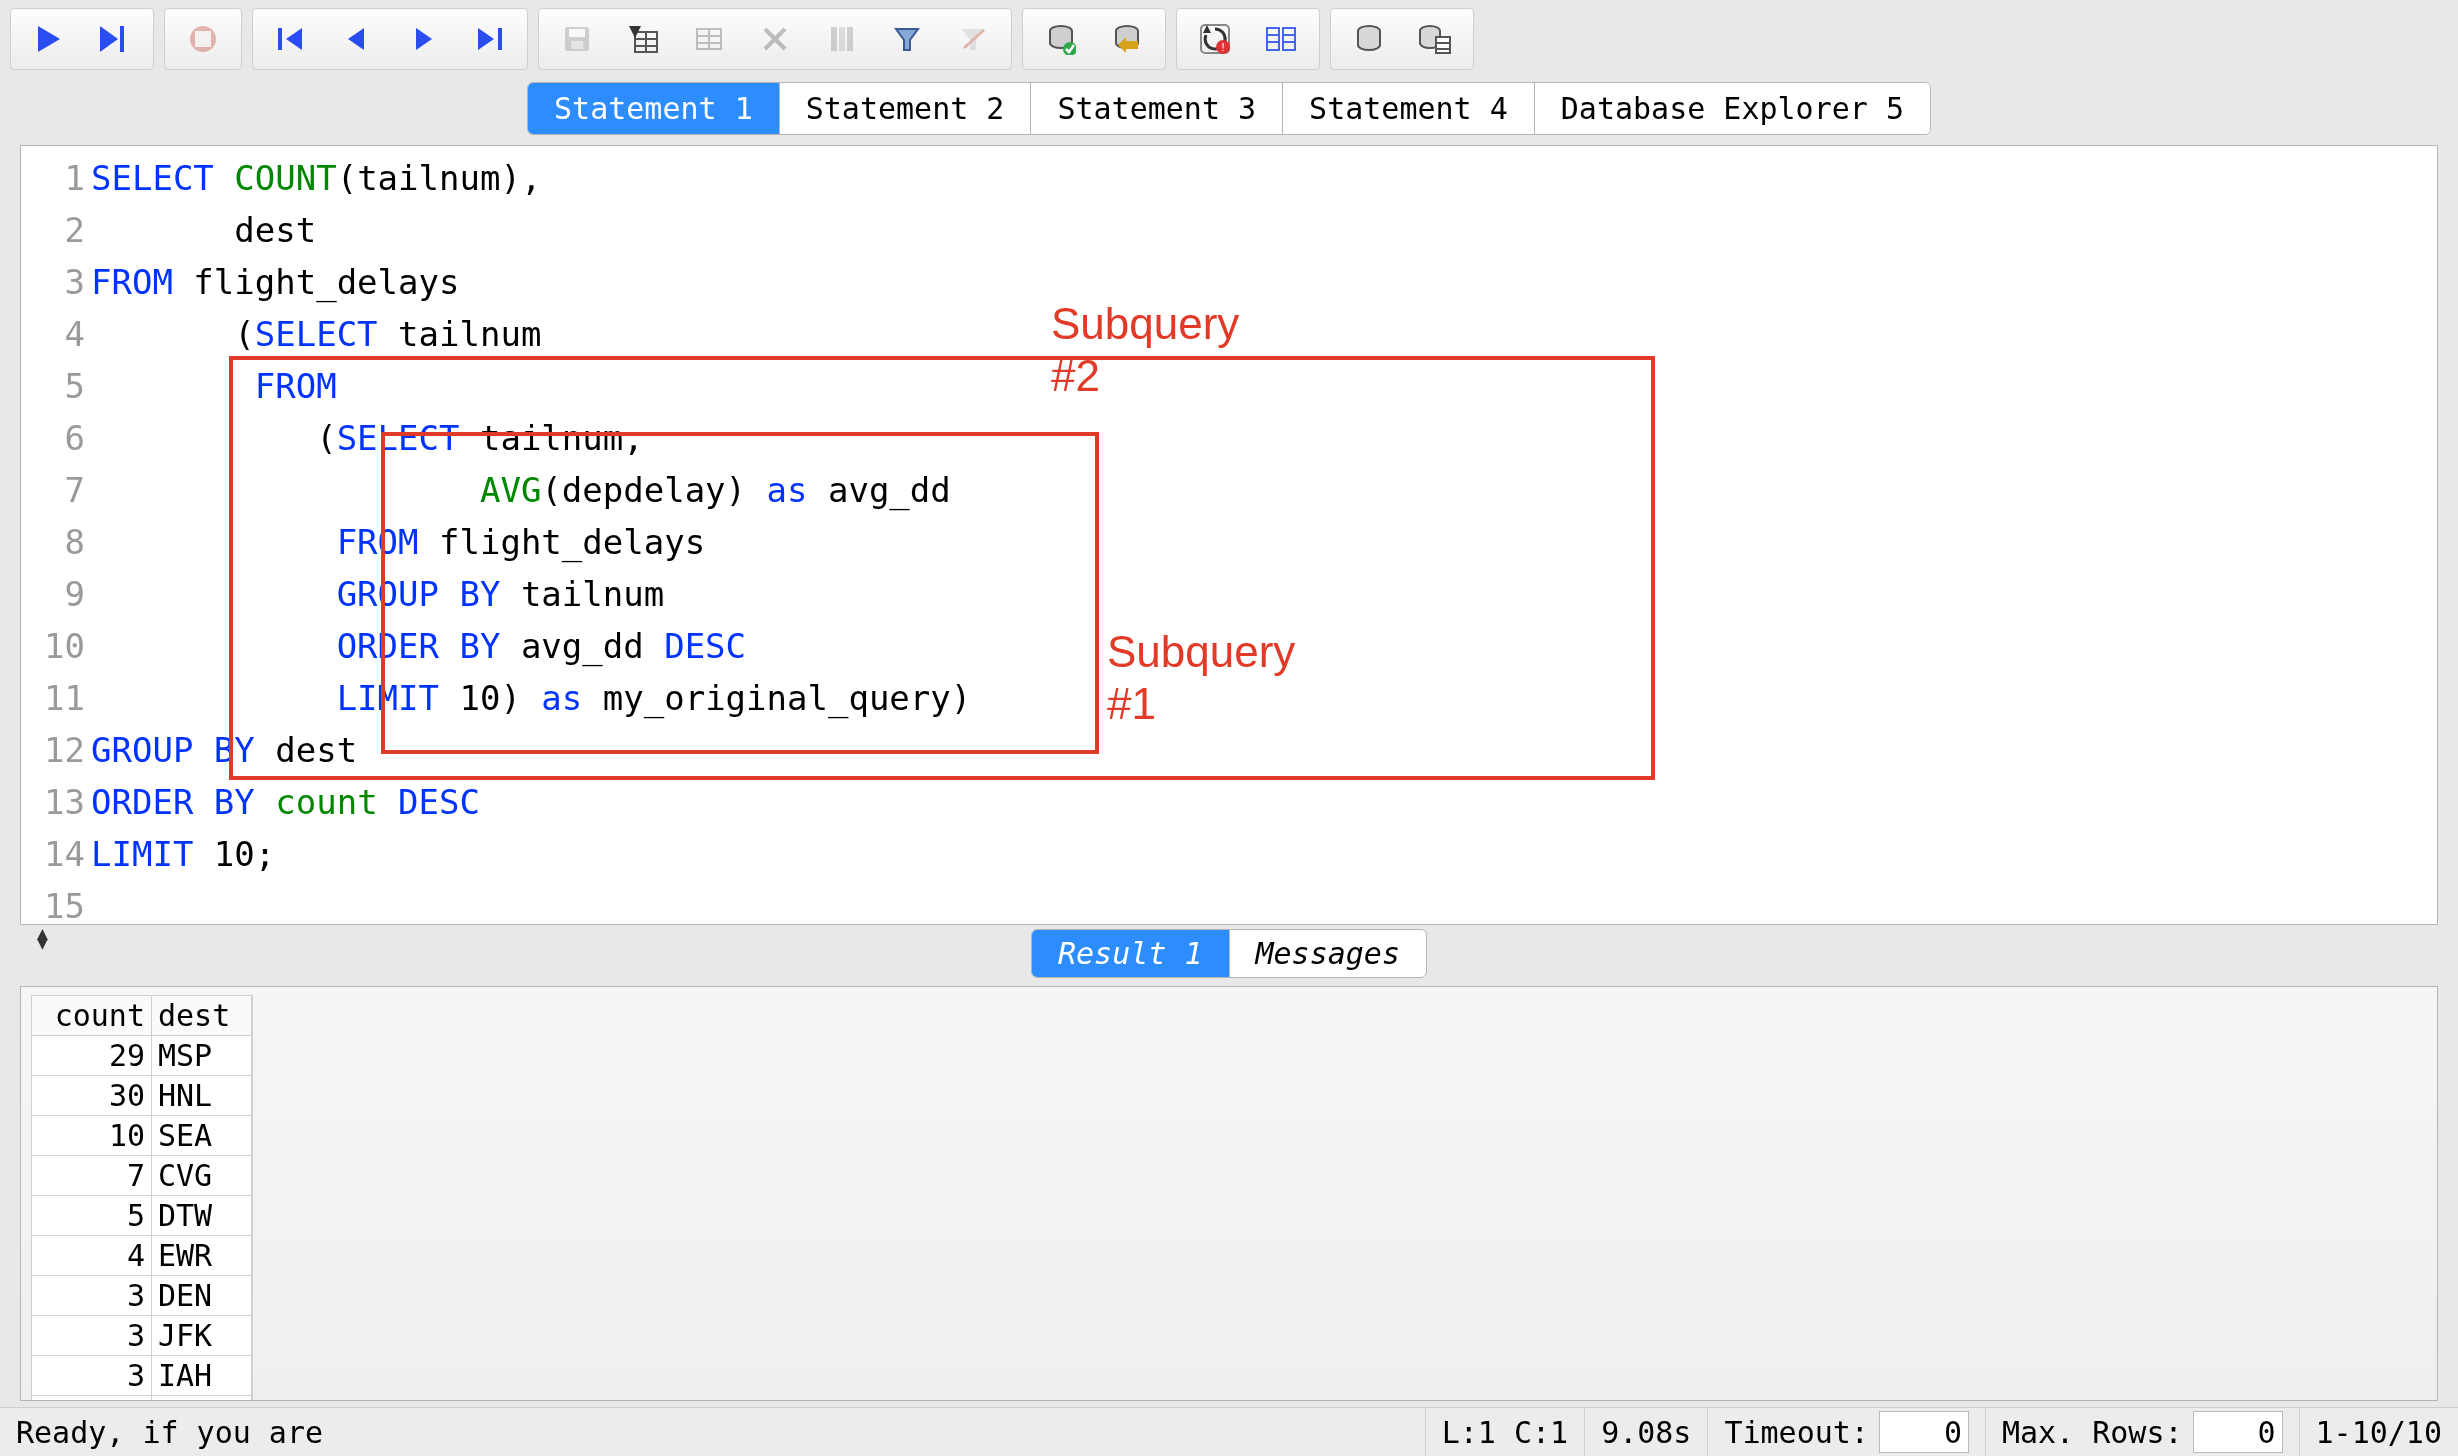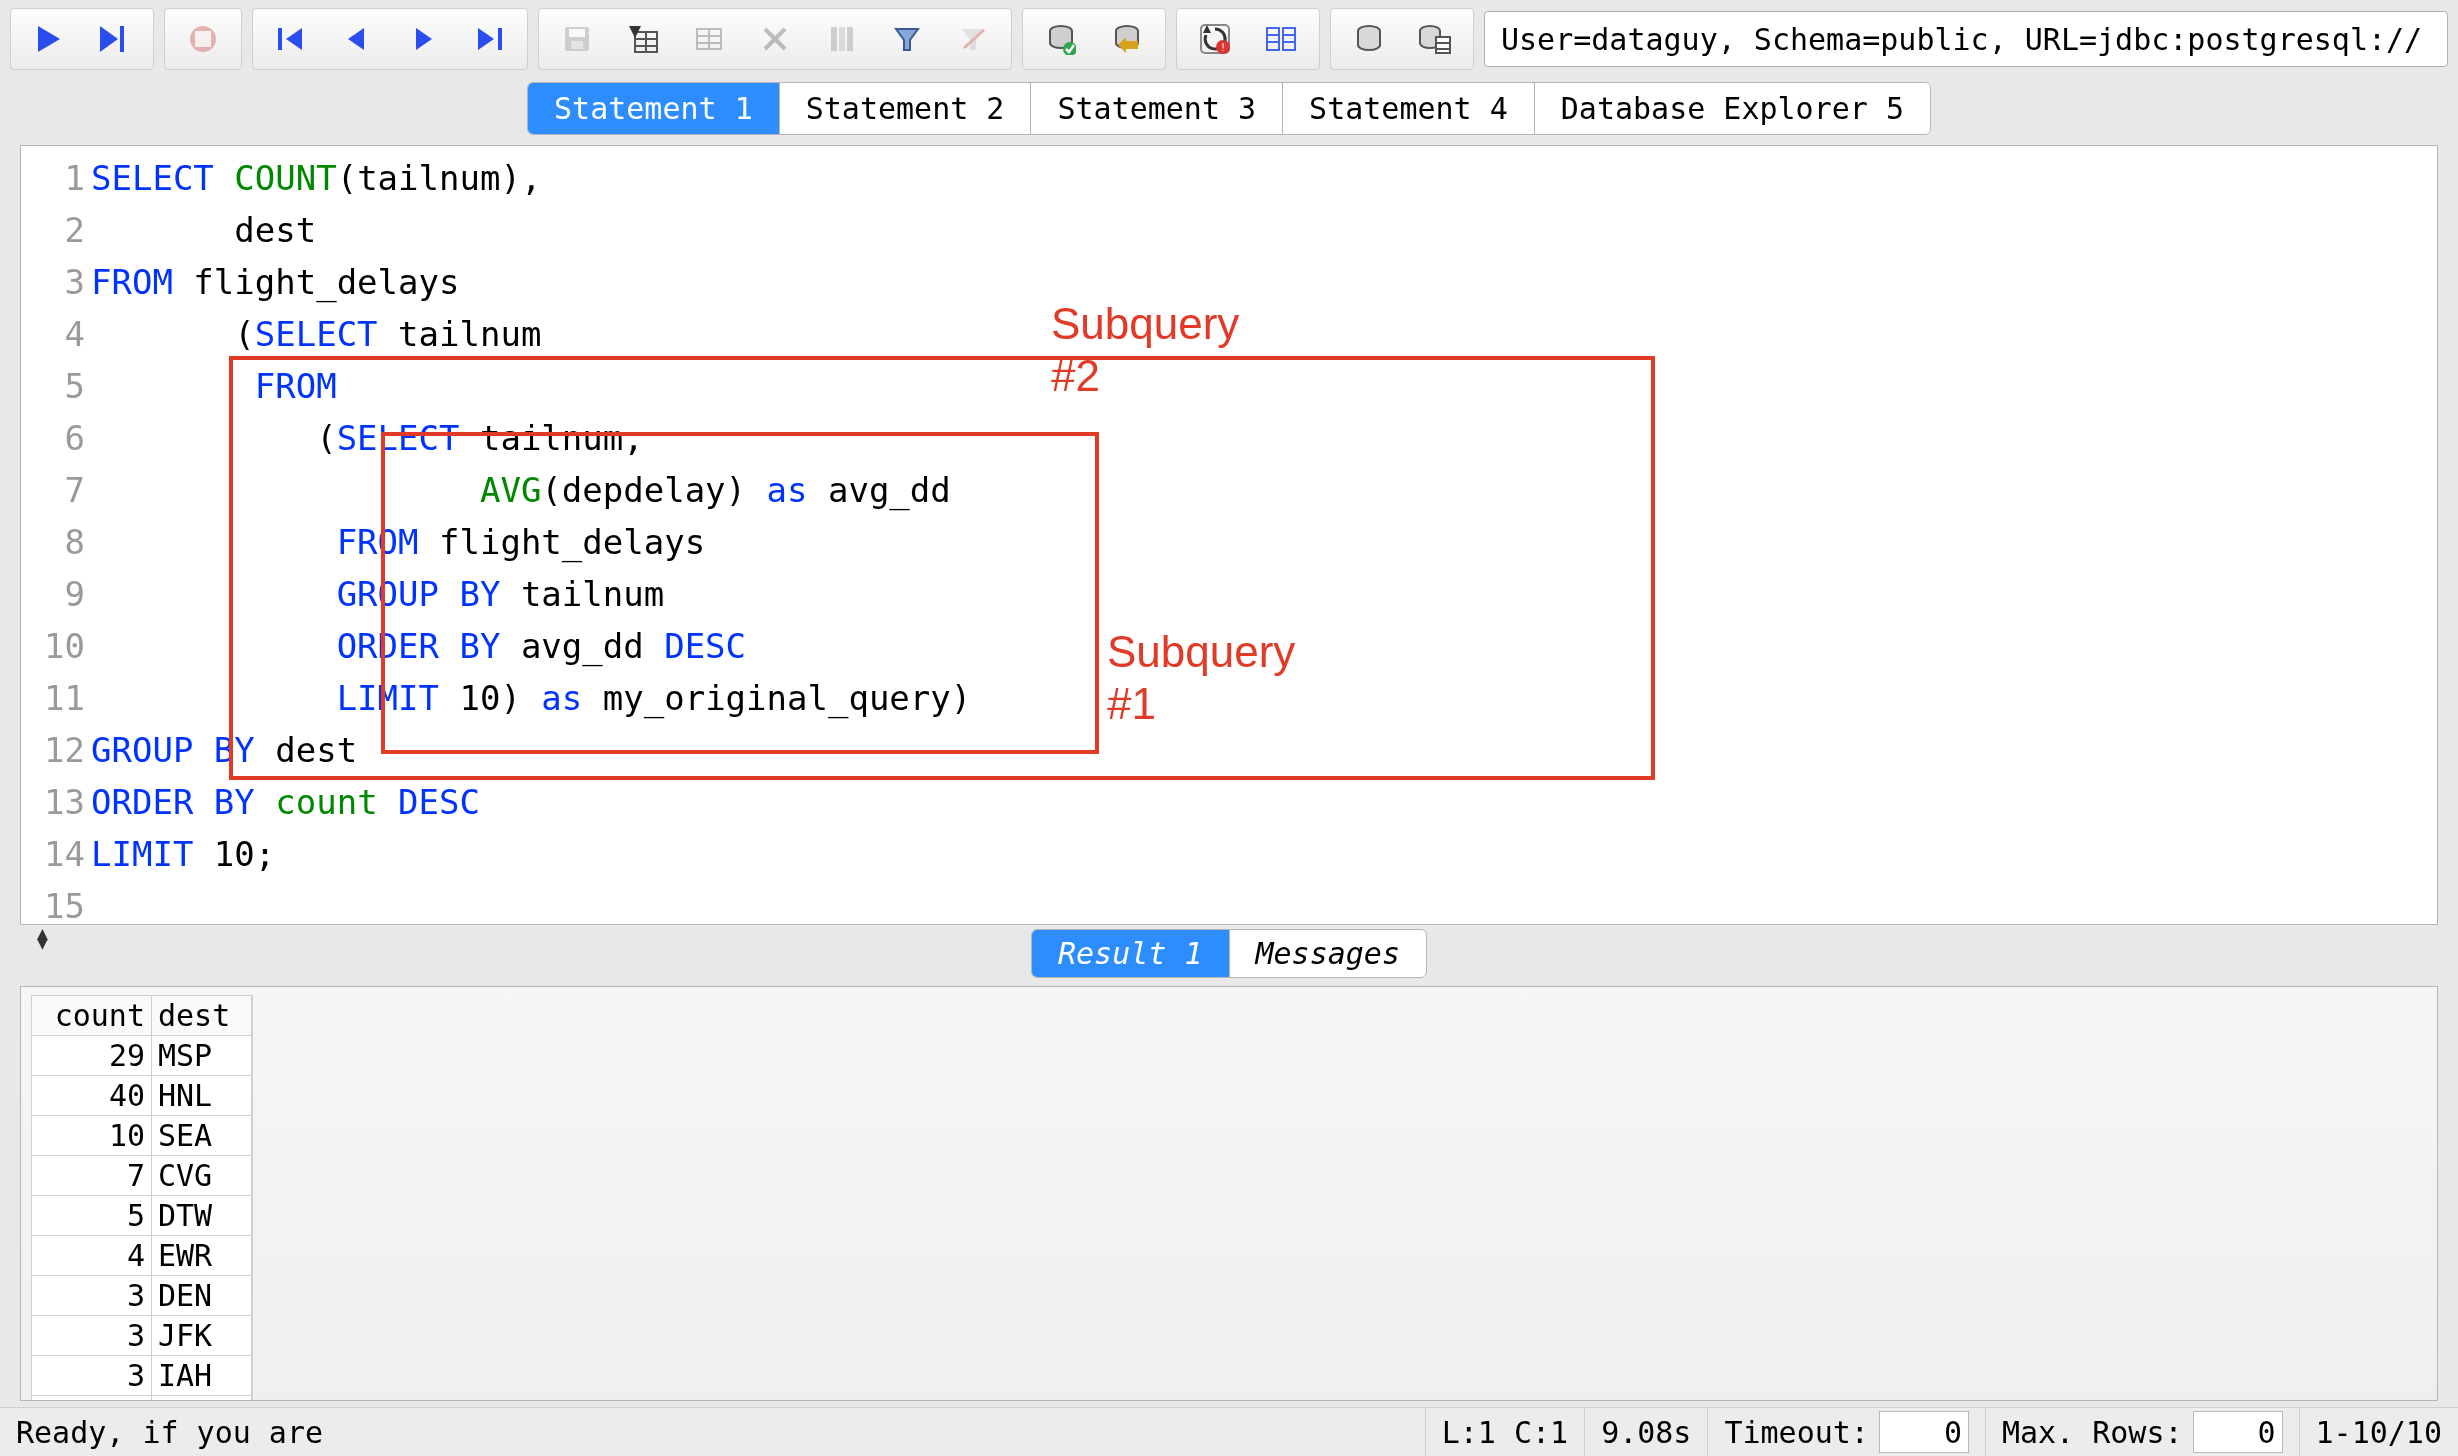--- a/index.html
+++ b/index.html
@@ -219,23 +219,20 @@
     <div class="tbtn">
       <svg width="34" height="32">
           <ellipse cx="12" cy="8" rx="10" ry="5" fill="#d8d8d8" stroke="#555" stroke-width="2"></ellipse>
           <path d="M2 8 v12 a10 5 0 0 0 20 0 V8" fill="#d8d8d8" stroke="#555" stroke-width="2"></path>
           <rect x="18" y="14" width="14" height="16" fill="#fff" stroke="#555" stroke-width="2"></rect>
           <line x1="18" y1="20" x2="32" y2="20" stroke="#555" stroke-width="2"></line>
           <line x1="18" y1="26" x2="32" y2="26" stroke="#555" stroke-width="2"></line>
         </svg>
     </div>
   </div>
-  <div class="connbox">
-    <span>User=dataguy, Schema=public, URL=jdbc:postgresql://</span>
-  </div>
 </div>
 
 <div class="tabsrow">
   <div class="tabs" id="main-tabs">
       <div class="tab active">Statement 1</div>
       <div class="tab">Statement 2</div>
       <div class="tab">Statement 3</div>
       <div class="tab">Statement 4</div>
       <div class="tab">Database Explorer 5</div>
     </div>
@@ -296,21 +293,21 @@
   </div>
 
   <div class="resultpanel">
     <div class="rgrid" id="rgrid"><div class="hdr">
           <div class="cell c1">count</div>
           <div class="cell c2">dest</div>
         </div><div class="row">
           <div class="cell c1">29</div>
           <div class="cell c2">MSP</div>
         </div><div class="row">
-          <div class="cell c1">40</div>
+          <div class="cell c1">30</div>
           <div class="cell c2">HNL</div>
         </div><div class="row">
           <div class="cell c1">10</div>
           <div class="cell c2">SEA</div>
         </div><div class="row">
           <div class="cell c1">7</div>
           <div class="cell c2">CVG</div>
         </div><div class="row">
           <div class="cell c1">5</div>
           <div class="cell c2">DTW</div>

